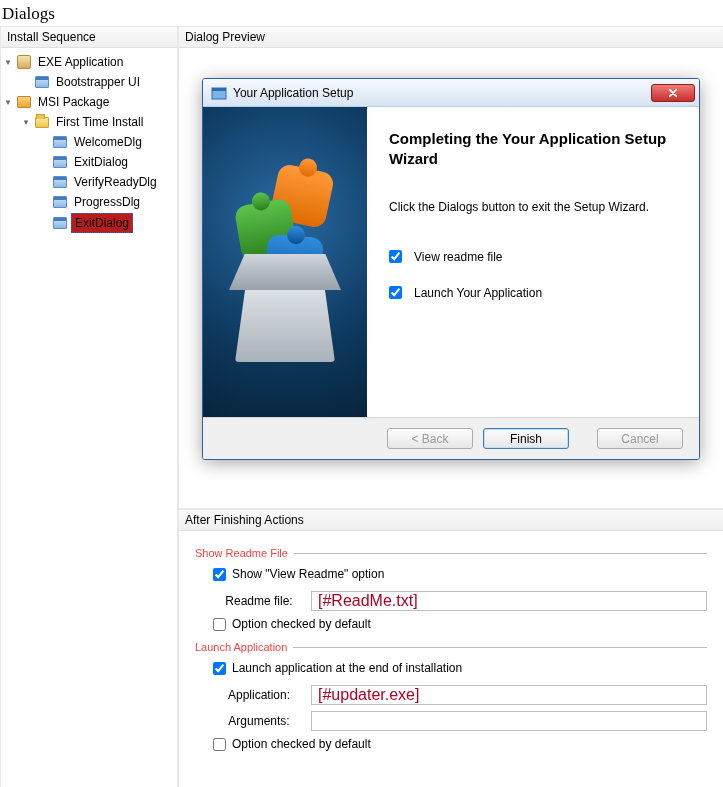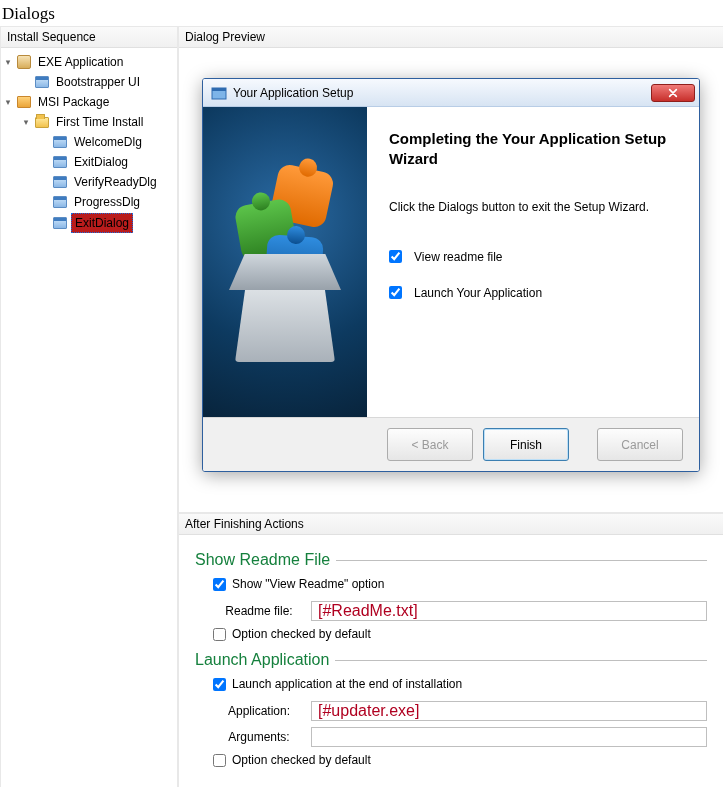--- a/index.html
+++ b/index.html
@@ -183,38 +183,38 @@
   .dlg-footer {
     background: #f0f0f0;
     border-top: 1px solid #d8d8d8;
     padding: 10px 16px;
     display: flex;
     justify-content: flex-end;
     gap: 10px;
   }
   .dlg-btn {
     min-width: 86px;
-    height: 33px;
+    height: 21px;
     font-size: 12px;
     background: linear-gradient(#fdfdfd,#e6e6e6);
     border: 1px solid #acacac;
     border-radius: 3px;
     cursor: pointer;
   }
   .dlg-btn:disabled { color: #9a9a9a; cursor: default; }
   .dlg-btn.primary {
     border-color: #3c7fb1;
     box-shadow: 0 0 0 1px #bcdff7 inset;
   }
   
   .actions-panel { padding: 0; }
   .actions-body { padding: 10px 16px 16px 16px; }
   .group-title {
-    color: #15803d;
-    font-size: 16px;
+    color: #ef4444;
+    font-size: 11px;
     display: flex; align-items: center; gap: 6px;
     margin: 6px 0 8px 0;
   }
   .group-title::after {
     content:"";
     flex:1;
     height:1px;
     background:#bfbfbf;
   }
   .form-row {

